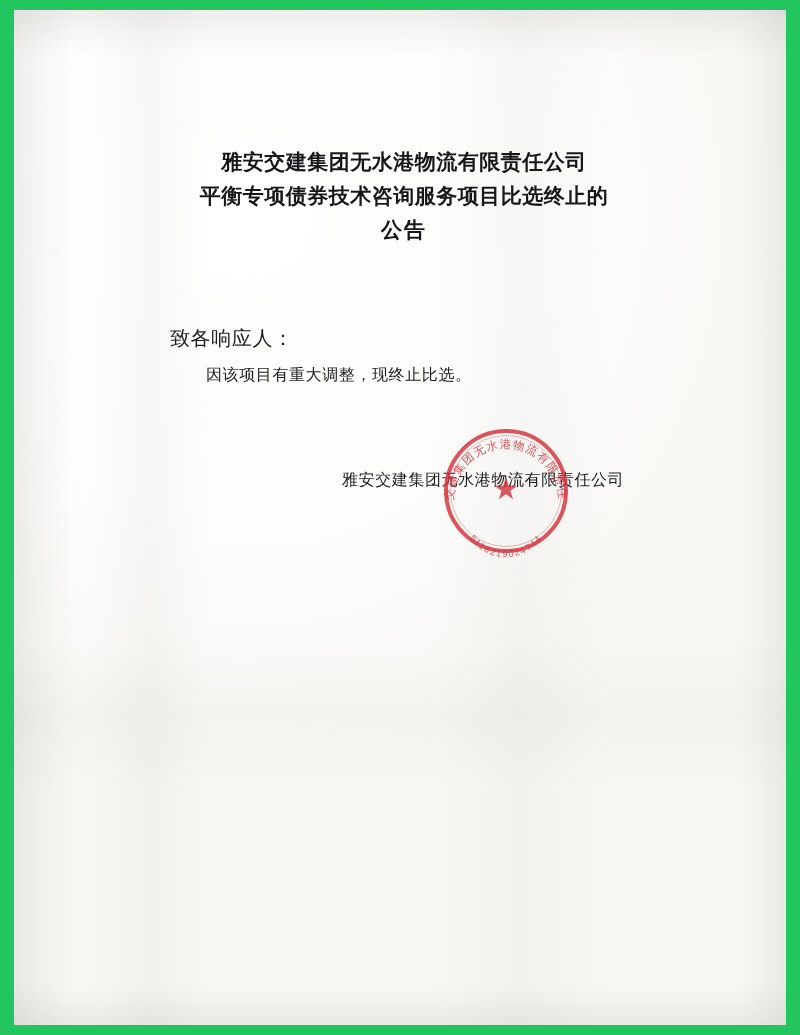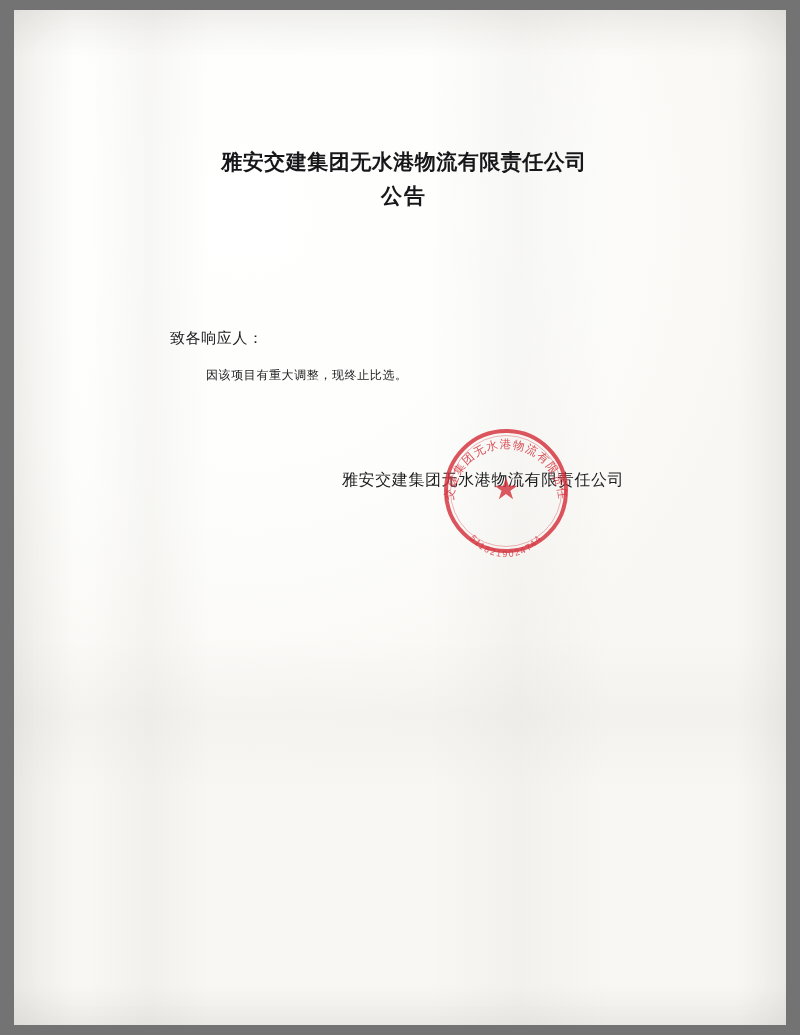--- a/index.html
+++ b/index.html
@@ -12,21 +12,21 @@
     height: 1035px;
     font-family: "Liberation Serif", "DejaVu Serif", serif;
     position: relative;
     overflow: hidden;
   }
 
   
   #page-root {
     position: absolute;
     inset: 0;
-    background: #737373;
+    background: #22c55e;
   }
 
   
   #paper {
     position: absolute;
     left: 14px;
     top: 10px;
     width: 772px;
     height: 1015px;
     background:
@@ -90,31 +90,31 @@
     color: #17171a;
     letter-spacing: 0.5px;
   }
   #doc-title .tline { display: block; white-space: nowrap; }
   #doc-title .tline.last { letter-spacing: 2px; }
 
   #salutation {
     position: absolute;
     left: 156px;
     top: 315px;
-    font-size: 15px;
+    font-size: 20px;
     line-height: 26px;
     color: #1b1b1e;
     letter-spacing: 0.6px;
   }
 
   #body-paragraph {
     position: absolute;
     left: 192px;
     top: 352px;
-    font-size: 12px;
+    font-size: 16px;
     line-height: 26px;
     color: #1b1b1e;
     letter-spacing: 0.6px;
   }
 
   #signature-block {
     position: absolute;
     left: 328px;
     top: 455px;
     width: 310px;
@@ -154,20 +154,21 @@
   <div class="shade shade-top"></div>
   <div class="shade shade-bottom"></div>
   <div class="shade crease-a"></div>
   <div class="shade crease-b"></div>
   <div class="shade crease-c"></div>
 
   <div id="content">
 
     <div id="doc-title">
       <span class="tline">雅安交建集团无水港物流有限责任公司</span>
+      <span class="tline">平衡专项债券技术咨询服务项目比选终止的</span>
       <span class="tline last">公告</span>
     </div>
 
     <div id="salutation">致各响应人：</div>
 
     <div id="body-paragraph">因该项目有重大调整，现终止比选。</div>
 
     <div id="signature-block">
       <span id="signature-org">雅安交建集团无水港物流有限责任公司</span>
     </div>

